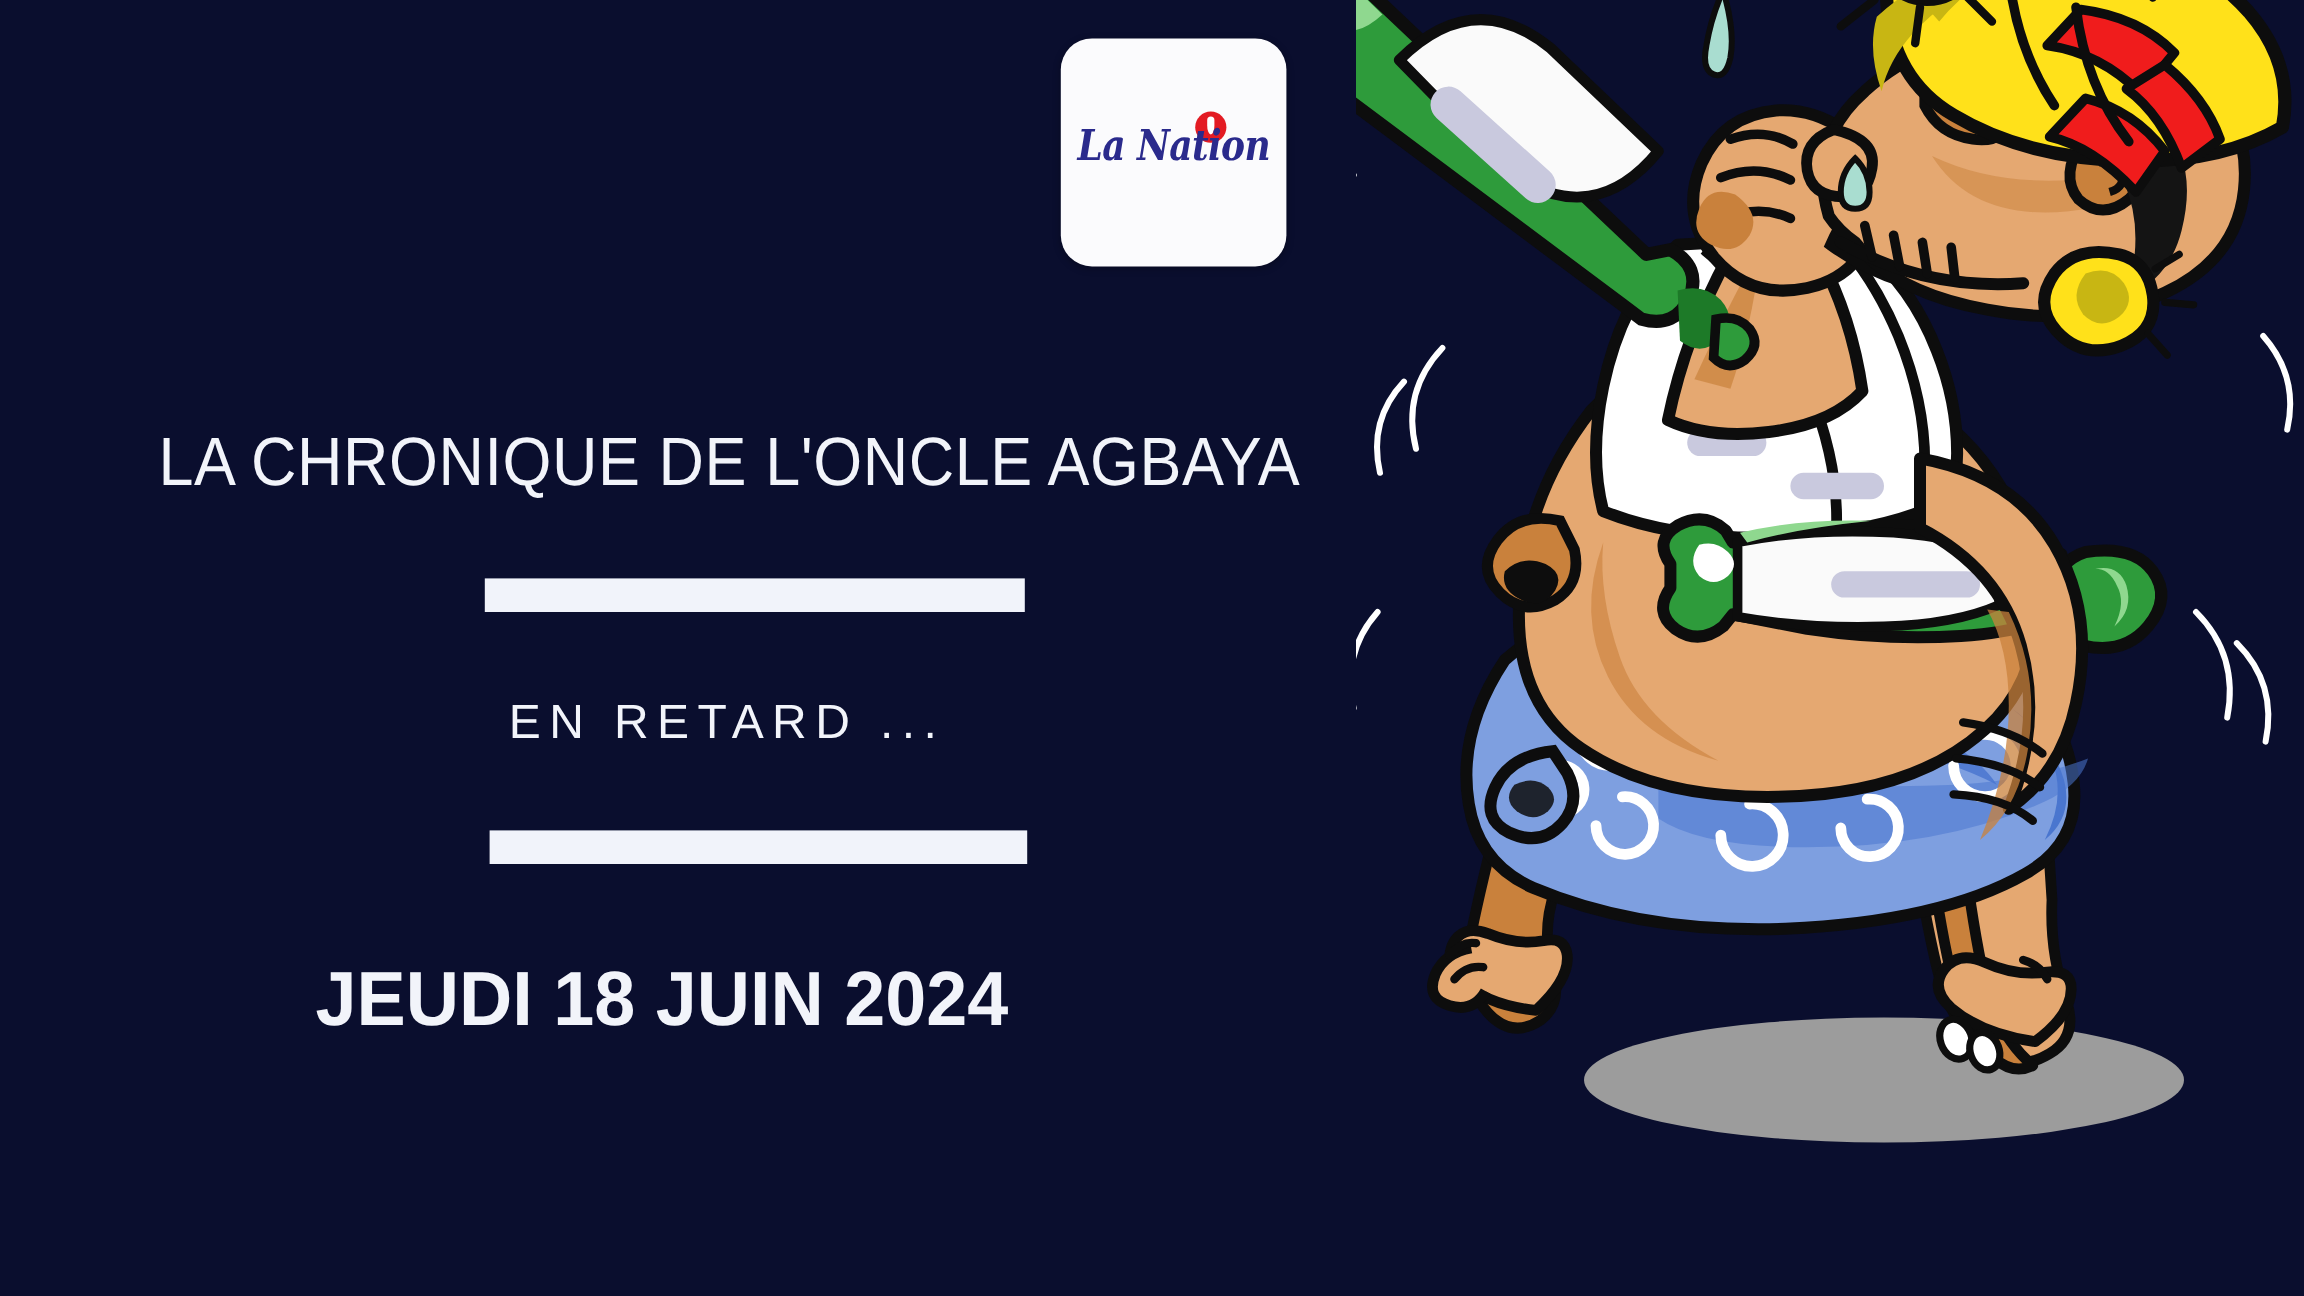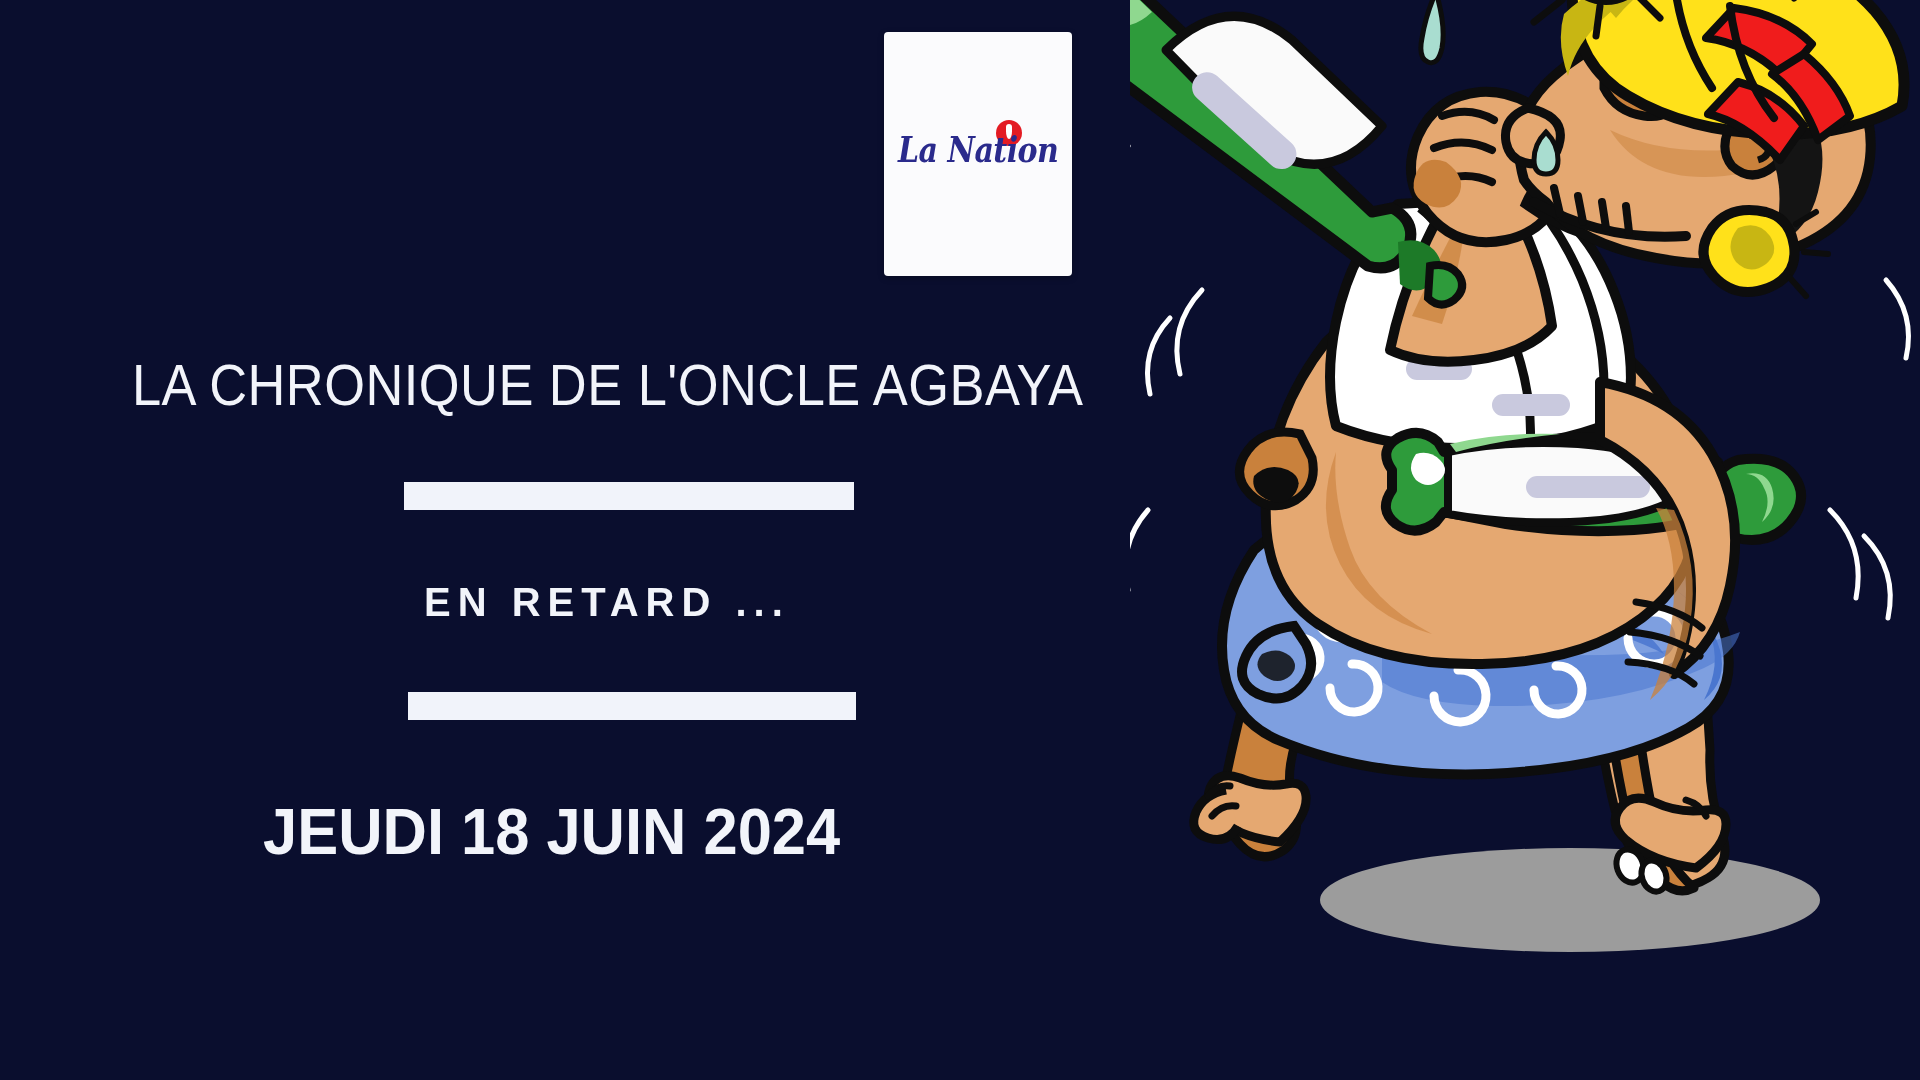--- a/index.html
+++ b/index.html
@@ -8,22 +8,22 @@
     font-family:"Liberation Sans", sans-serif;
     background:#0a0e2e;
   }
   #poster{
     position:relative;width:1920px;height:1080px;
     background:#0a0e2e;overflow:hidden;
   }
 
   
   .logo-card{
-    position:absolute;left:884px;top:32px;width:188px;height:244px;
-    background:#fbfbfd;border-radius:4px;
+    position:absolute;left:884px;top:32px;width:188px;height:190px;
+    background:#fbfbfd;border-radius:26px;
     box-shadow:0 2px 6px rgba(0,0,0,.25);
     display:flex;align-items:center;justify-content:center;
   }
   .logo-wrap{position:relative;width:160px;height:60px;}
   .logo-text{
     position:absolute;left:0;top:8px;width:160px;
     text-align:center;
     font-family:"DejaVu Serif", serif;
     font-weight:700;font-style:italic;
     font-size:30px;letter-spacing:-.5px;
@@ -48,21 +48,21 @@
     transform:scaleX(.92);transform-origin:left center;
   }
   .bar{
     position:absolute;background:#f1f3fa;height:28px;
   }
   .bar-top{left:404px;top:482px;width:450px;}
   .bar-bottom{left:408px;top:692px;width:448px;}
   .subline{
     position:absolute;left:424px;top:580px;
     color:#f2f4fa;
-    font-size:40px;font-weight:700;letter-spacing:7px;
+    font-size:40px;font-weight:400;letter-spacing:7px;
     white-space:nowrap;
   }
   .dateline{
     position:absolute;left:263px;top:795px;
     color:#f2f4fa;
     font-size:64px;font-weight:700;letter-spacing:0px;
     white-space:nowrap;
     transform:scaleX(.96);transform-origin:left center;
   }
 

